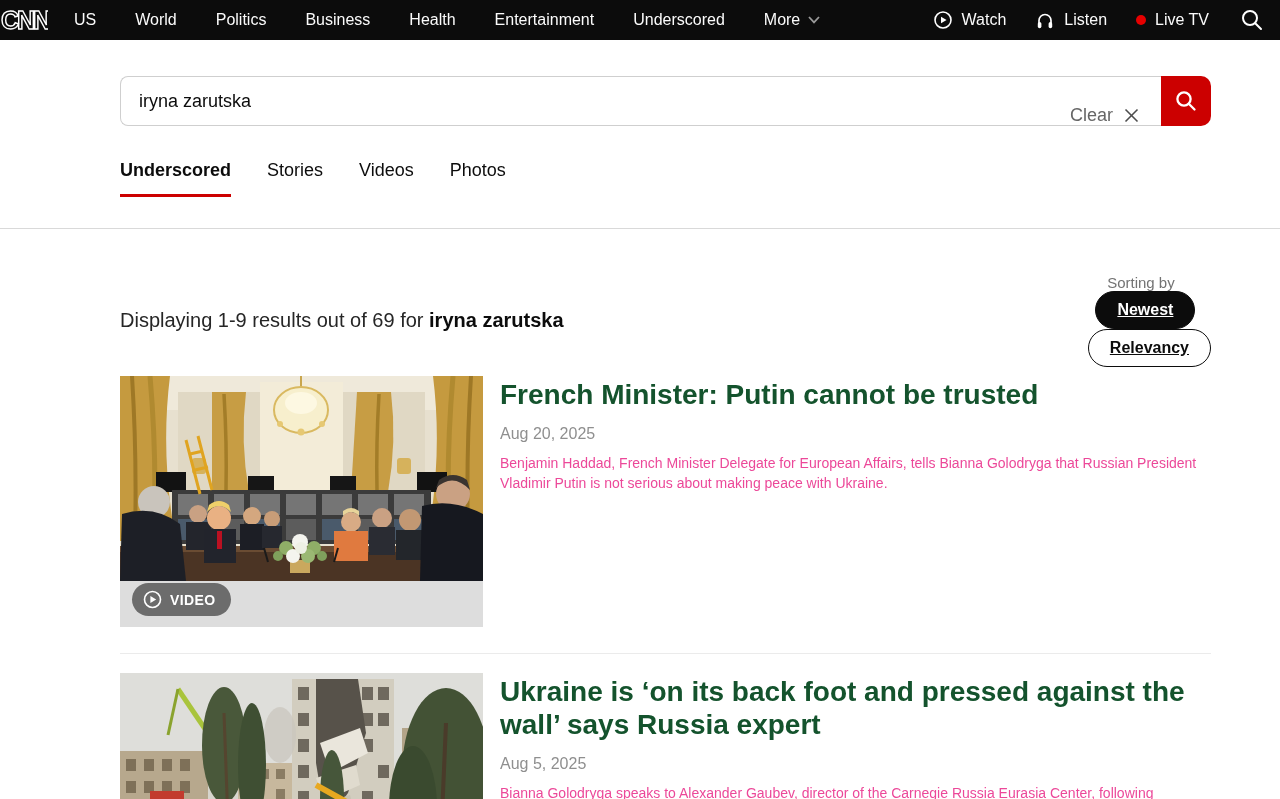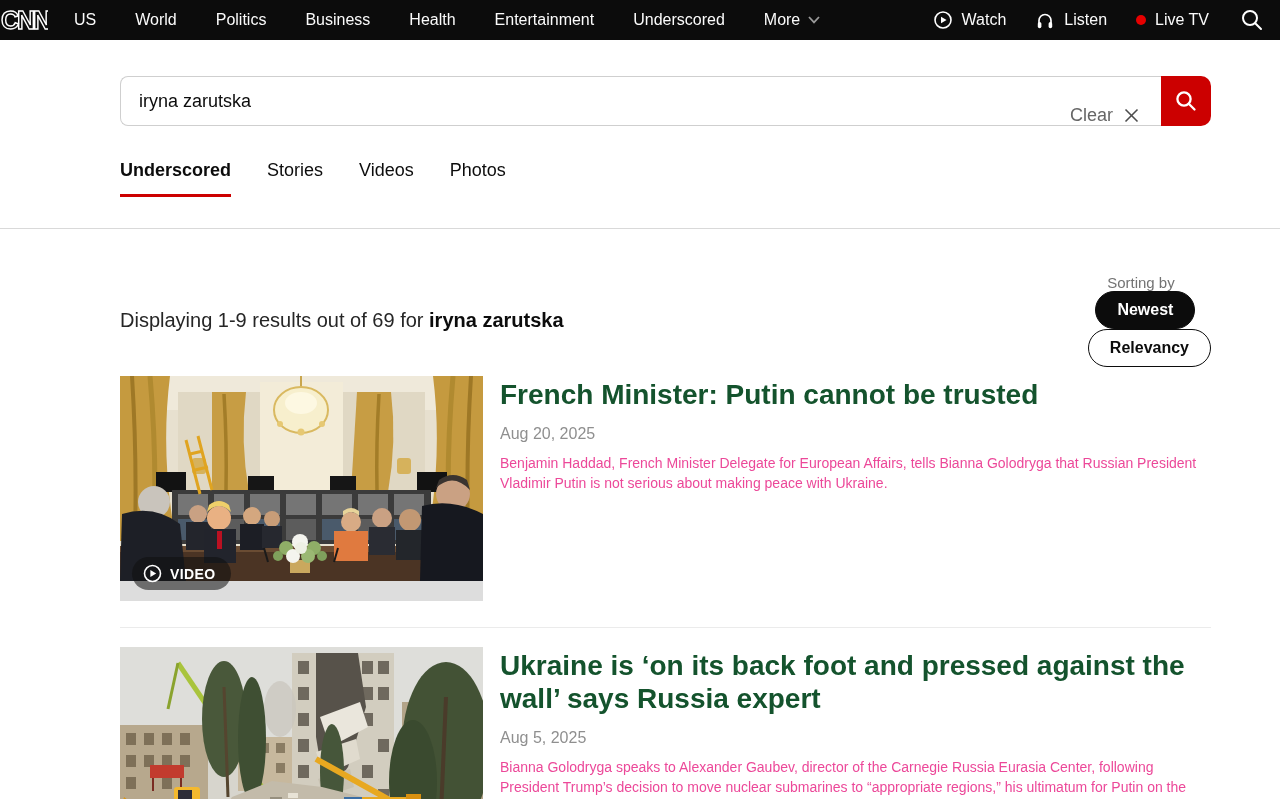--- a/index.html
+++ b/index.html
@@ -42,27 +42,27 @@
   .full-divider { height: 1px; background: #d9d9d9; margin-top: 31px; width: 1280px; }
 
   
   .results-header { margin-top: 45px; display: flex; align-items: center;
     justify-content: space-between; }
   .summary { font-size: 20px; color: #262626; }
   .summary b { color: #0c0c0c; }
   .sorting { display: flex; align-items: center; flex-direction: column; }
   .sorting-label { font-size: 15px; color: #737373; margin-right: 17px; }
   .pill { height: 38px; border-radius: 19px; padding: 0 21px; font-size: 16px;
-    font-weight: 700; display: flex; align-items: center; }
+    font-weight: 700; display: flex; align-items: center; text-decoration: underline; }
   .pill.active { background: #0c0c0c; color: #fff; border: 1px solid #0c0c0c; margin-right: 8px; }
   .pill.inactive { background: #fff; color: #0c0c0c; border: 1px solid #0c0c0c; }
 
   
   .result { display: flex; gap: 17px; margin-top: 9px; }
-  .thumb { position: relative; width: 363px; height: 225px; flex: none; overflow: hidden;
+  .thumb { position: relative; width: 363px; height: 251px; flex: none; overflow: hidden;
     cursor: pointer; background: #ddd; }
   .thumb svg.photo { display: block; width: 363px; height: 205px; }
   .result-content { flex: 1; padding-top: 2px; }
   .result-title { font-size: 28px; line-height: 33px; font-weight: 700; color: #14532d;
     display: block; }
   .result-date { margin-top: 14px; font-size: 16px; color: #8f8f8f; }
   .result-desc { margin-top: 10px; font-size: 14px; line-height: 20px; color: #ec4899; }
   .result-divider { height: 1px; background: #ebebeb; margin: 26px 0 19px; }
 
   .video-badge { position: absolute; left: 12px; bottom: 11px; display: flex;

